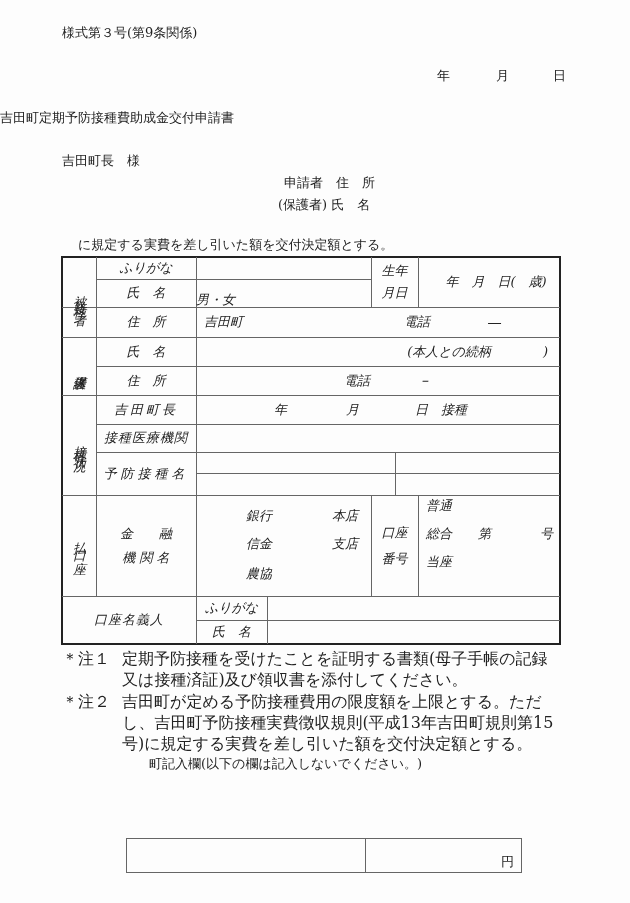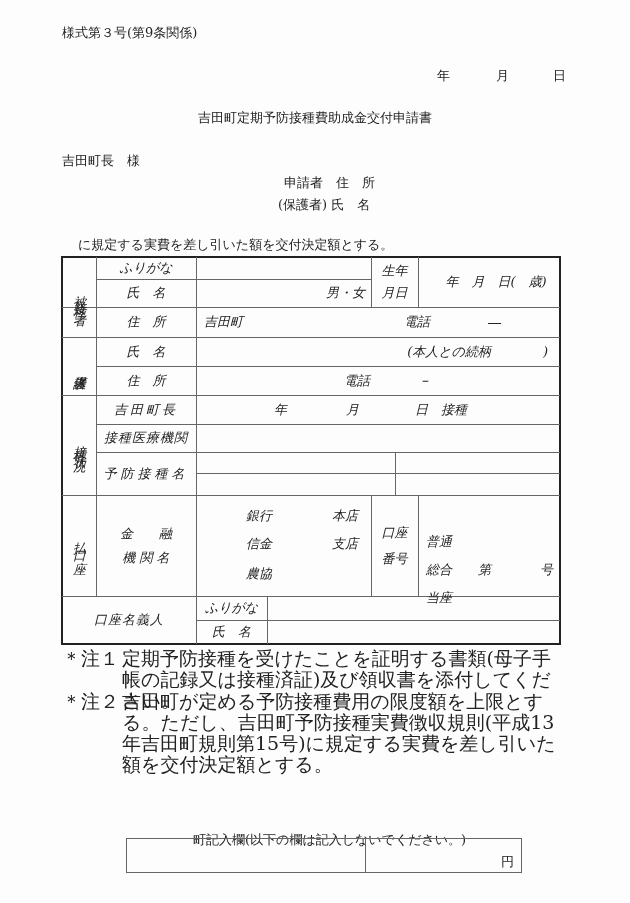--- a/index.html
+++ b/index.html
@@ -8,31 +8,31 @@
     font-family:"DejaVu Serif","Liberation Serif",serif; font-size:13px;
     position:relative; overflow:hidden;
   }
   .abs { position:absolute; white-space:nowrap; }
   .line-h { position:absolute; height:0; border-top:1px solid #666; }
   .line-v { position:absolute; width:0; border-left:1px solid #666; }
   .outer { position:absolute; border:2px solid #222; box-sizing:border-box; }
   .cell { position:absolute; display:flex; align-items:center; justify-content:center; box-sizing:border-box; white-space:nowrap;font-style:italic; }
   .vtext { writing-mode:vertical-rl; text-orientation:upright; letter-spacing:4px; }
   .sp { letter-spacing:6px; }
-  .note { position:absolute; left:62px; width:500px; line-height:21px; font-size:19px; }
+  .note { position:absolute; left:62px; width:500px; line-height:21px; font-size:16px; }
   .note .body { display:block; padding-left:42px; text-indent:0; }
 </style>
 </head>
 <body>
 
 <div class="abs" style="left:62px;top:24px;">様式第３号(第9条関係)</div>
 <div class="abs" style="left:437px;top:67px;">年</div>
 <div class="abs" style="left:496px;top:67px;">月</div>
 <div class="abs" style="left:553px;top:67px;">日</div>
-<div class="abs" style="left:0;width:630px;text-align:center;top:109px;">吉田町定期予防接種費助成金交付申請書</div>
+<div class="abs" style="left:0;width:630px;text-align:left;top:109px;">吉田町定期予防接種費助成金交付申請書</div>
 <div class="abs" style="left:62px;top:152px;">吉田町長　様</div>
 <div class="abs" style="left:284px;top:174px;">申請者　住　所</div>
 <div class="abs" style="left:278px;top:196px;">(保護者) 氏　名</div>
 <div class="abs" style="left:78px;top:236px;">に規定する実費を差し引いた額を交付決定額とする。</div>
 
 <div class="outer" style="left:61px;top:256px;width:500px;height:389px;"></div>
 
 <div class="line-h" style="left:96px;width:275px;top:279px;"></div>
 <div class="line-h" style="left:62px;width:498px;top:307px;"></div>
 <div class="line-h" style="left:62px;width:498px;top:337px;"></div>
@@ -51,21 +51,21 @@
 <div class="line-v" style="left:418px;top:257px;height:50px;"></div>
 <div class="line-v" style="left:395px;top:452px;height:43px;"></div>
 <div class="line-v" style="left:371px;top:495px;height:101px;"></div>
 <div class="line-v" style="left:418px;top:495px;height:101px;"></div>
 <div class="line-v" style="left:267px;top:596px;height:48px;"></div>
 
 <div class="cell vtext" style="left:62px;top:257px;width:34px;height:80px;letter-spacing:6px;">被接種者</div>
 <div class="cell" style="left:96px;top:257px;width:100px;height:22px;">ふりがな</div>
 <div class="cell" style="left:196px;top:257px;width:175px;height:22px;"></div>
 <div class="cell" style="left:96px;top:279px;width:100px;height:28px;">氏　名</div>
-<div class="cell" style="left:196px;top:279px;width:175px;height:28px;justify-content:flex-end;padding-right:6px;">
+<div class="cell" style="left:196px;top:286px;width:175px;height:28px;justify-content:flex-start;padding-right:6px;">
   <span>男・女</span>
 </div>
 <div class="cell" style="left:371px;top:257px;width:47px;height:50px;flex-direction:column;line-height:22px;">
   <span>生年</span>
   <span>月日</span>
 </div>
 <div class="cell" style="left:432px;top:257px;width:128px;height:50px;">
   <span>年　月　日(　歳)</span>
 </div>
 <div class="cell" style="left:96px;top:307px;width:100px;height:30px;">住　所</div>
@@ -110,21 +110,21 @@
   <span style="position:absolute;left:50px;top:12px;">銀行</span>
   <span style="position:absolute;left:50px;top:40px;">信金</span>
   <span style="position:absolute;left:50px;top:70px;">農協</span>
   <span style="position:absolute;left:136px;top:12px;">本店</span>
   <span style="position:absolute;left:136px;top:40px;">支店</span>
 </div>
 <div class="cell" style="left:371px;top:495px;width:47px;height:101px;flex-direction:column;line-height:26px;">
   <span>口座</span>
   <span>番号</span>
 </div>
-<div class="cell" style="left:418px;top:515px;width:142px;height:101px;">
+<div class="cell" style="left:418px;top:479px;width:142px;height:101px;">
   <span style="position:absolute;left:8px;top:18px;">普通</span>
   <span style="position:absolute;left:8px;top:46px;">総合</span>
   <span style="position:absolute;left:60px;top:46px;">第</span>
   <span style="position:absolute;left:122px;top:46px;">号</span>
   <span style="position:absolute;left:8px;top:74px;">当座</span>
 </div>
 
 <div class="cell" style="left:62px;top:596px;width:134px;height:48px;letter-spacing:1px;">口座名義人</div>
 <div class="cell" style="left:196px;top:596px;width:71px;height:24px;">ふりがな</div>
 <div class="cell" style="left:267px;top:596px;width:293px;height:24px;"></div>
@@ -133,19 +133,19 @@
 
 <div class="note" style="top:648px;">
   <span style="position:absolute;left:0;top:0;">＊注１</span>
   <span class="body" style="white-space:normal;padding-left:60px;text-indent:0;">定期予防接種を受けたことを証明する書類(母子手帳の記録又は接種済証)及び領収書を添付してください。</span>
 </div>
 <div class="note" style="top:691px;">
   <span style="position:absolute;left:0;top:0;">＊注２</span>
   <span class="body" style="white-space:normal;padding-left:60px;">吉田町が定める予防接種費用の限度額を上限とする。ただし、吉田町予防接種実費徴収規則(平成13年吉田町規則第15号)に規定する実費を差し引いた額を交付決定額とする。</span>
 </div>
 
-<div class="abs" style="left:149px;top:831px;margin-left:44px;">町記入欄(以下の欄は記入しないでください。)</div>
+<div class="abs" style="left:149px;top:755px;">町記入欄(以下の欄は記入しないでください。)</div>
 <div style="position:absolute;left:126px;top:838px;width:396px;height:35px;border:1px solid #666;box-sizing:border-box;">
   <div class="line-v" style="left:238px;top:0;height:34px;"></div>
   <div style="position:absolute;left:239px;top:0;width:156px;height:34px;">
     <span style="position:absolute;right:8px;bottom:2px;">円</span>
   </div>
 </div>
 
 </body></html>

